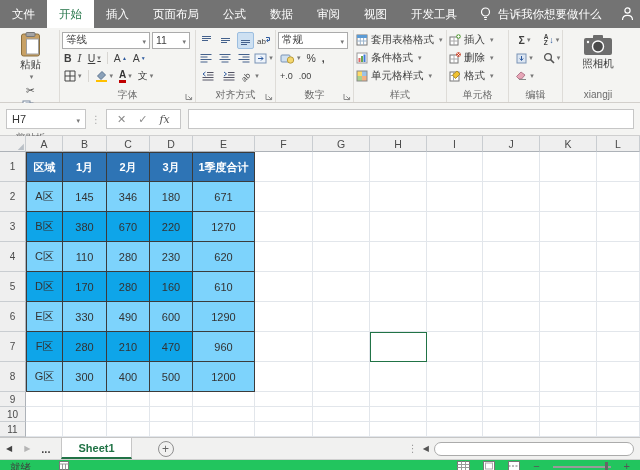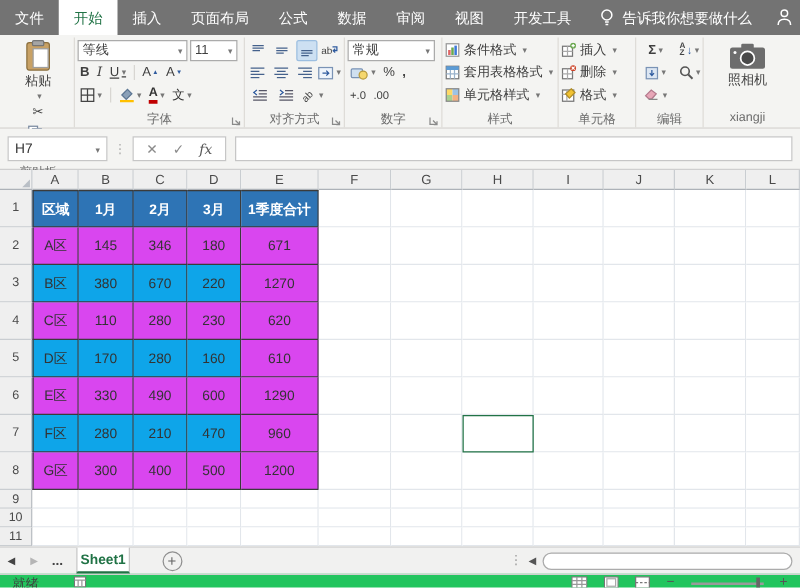--- a/index.html
+++ b/index.html
@@ -75,32 +75,32 @@
       border-bottom:1px solid #ADB2B8}
   .rh{background:#EFEFEF;border-bottom:1px solid #C9CDD1;border-right:1px solid #ADB2B8;
       font-size:10px;color:#4a4a4a}
   .corner{position:relative}
   .tri{position:absolute;right:1px;bottom:0;font-size:8px;color:#B9BFC6;line-height:8px}
   .g{border-right:1px solid #E2E6EB;border-bottom:1px solid #E2E6EB;background:#fff}
   .tcell{border-right:1px solid #3B3B3B;border-bottom:1px solid #3B3B3B}
   .tl{border-left:1px solid #3B3B3B}
   .tt{border-top:1px solid #3B3B3B}
   .hdr{background:#2E74B5;color:#fff;font-weight:bold}
-  .band{background:#d946ef}
+  .band{background:#7dd3fc}
   .plain{background:#0ea5e9}
   .sel{position:absolute;left:370px;top:196px;width:57px;height:30px;
        border:1.5px solid #217346;box-sizing:border-box;pointer-events:none}
 
   
   .sheetbar{height:22px;background:#F1F1F0;border-top:1px solid #C6C6C6;display:flex;
             align-items:stretch;flex:none;box-sizing:border-box}
   .nav{display:flex;align-items:center;font-size:8px;color:#444;padding:0 6px}
   .nav.dis{color:#B5B5B5}
   .dots{display:flex;align-items:center;font-weight:bold;color:#444;padding:0 5px;font-size:11px}
-  .stab{background:#fff;display:flex;align-items:center;padding:0 2px;margin-left:6px;
+  .stab{background:#fff;display:flex;align-items:center;padding:0 16px;margin-left:6px;
         color:#217346;font-weight:bold;font-size:11px;border-left:1px solid #C6C6C6;
         border-right:1px solid #C6C6C6;border-bottom:2px solid #217346;box-sizing:border-box}
   .addsheet{width:16px;height:16px;border:1px solid #8F8F8F;border-radius:50%;color:#666;
             display:flex;align-items:center;justify-content:center;font-size:12px;
             margin:auto 0 auto 26px;line-height:0;box-sizing:border-box}
   .hsplit{color:#9a9a9a;display:flex;align-items:center;margin-left:auto;font-size:10px}
   .harrow{display:flex;align-items:center;font-size:8px;color:#555;padding:0 5px}
   .hscroll{width:200px;margin:3px 6px 3px 0;display:flex;align-items:center}
   .thumb{flex:1;height:14px;background:#fff;border:1px solid #ABABAB;border-radius:7px;box-sizing:border-box}
 
@@ -394,37 +394,37 @@
             </svg>
           </span>
         </div>
     </div>
 
     <div class="rgrp" style="width:93px">
       <div class="rgc">
         <div class="stybtn dd">
           <span class="ic">
               <svg width="12" height="12" viewBox="0 0 12 12">
+                <rect x="1" y="1" width="10" height="10" fill="#fff" stroke="#777"></rect>
+                <rect x="1" y="1" width="10" height="3" fill="#5B9BD5"></rect>
+                <path d="M1 7h10M4.3 4v7M7.6 4v7" stroke="#9AB3CC" fill="none"></path>
+              </svg>
+            </span>
+          <span>套用表格格式</span>
+          </div>
+        <div class="stybtn dd">
+          <span class="ic">
+              <svg width="12" height="12" viewBox="0 0 12 12">
                 <rect x="1" y="1" width="10" height="10" fill="#fff" stroke="#999"></rect>
                 <rect x="2.5" y="6" width="2" height="4" fill="#E06666"></rect>
                 <rect x="5" y="4" width="2" height="6" fill="#6AA84F"></rect>
                 <rect x="7.5" y="2.5" width="2" height="7.5" fill="#3C78D8"></rect>
               </svg>
             </span>
           <span>条件格式</span>
-          </div>
-        <div class="stybtn dd">
-          <span class="ic">
-              <svg width="12" height="12" viewBox="0 0 12 12">
-                <rect x="1" y="1" width="10" height="10" fill="#fff" stroke="#777"></rect>
-                <rect x="1" y="1" width="10" height="3" fill="#5B9BD5"></rect>
-                <path d="M1 7h10M4.3 4v7M7.6 4v7" stroke="#9AB3CC" fill="none"></path>
-              </svg>
-            </span>
-          <span>套用表格格式</span>
           </div>
         <div class="stybtn dd">
           <span class="ic">
               <svg width="12" height="12" viewBox="0 0 12 12">
                 <rect x="1" y="1" width="5" height="5" fill="#FFD966"></rect>
                 <rect x="6" y="1" width="5" height="5" fill="#9DC3E6"></rect>
                 <rect x="1" y="6" width="5" height="5" fill="#A9D18E"></rect>
                 <rect x="6" y="6" width="5" height="5" fill="#F4B183"></rect>
                 <rect x="1" y="1" width="10" height="10" fill="none" stroke="#888"></rect>
               </svg>

